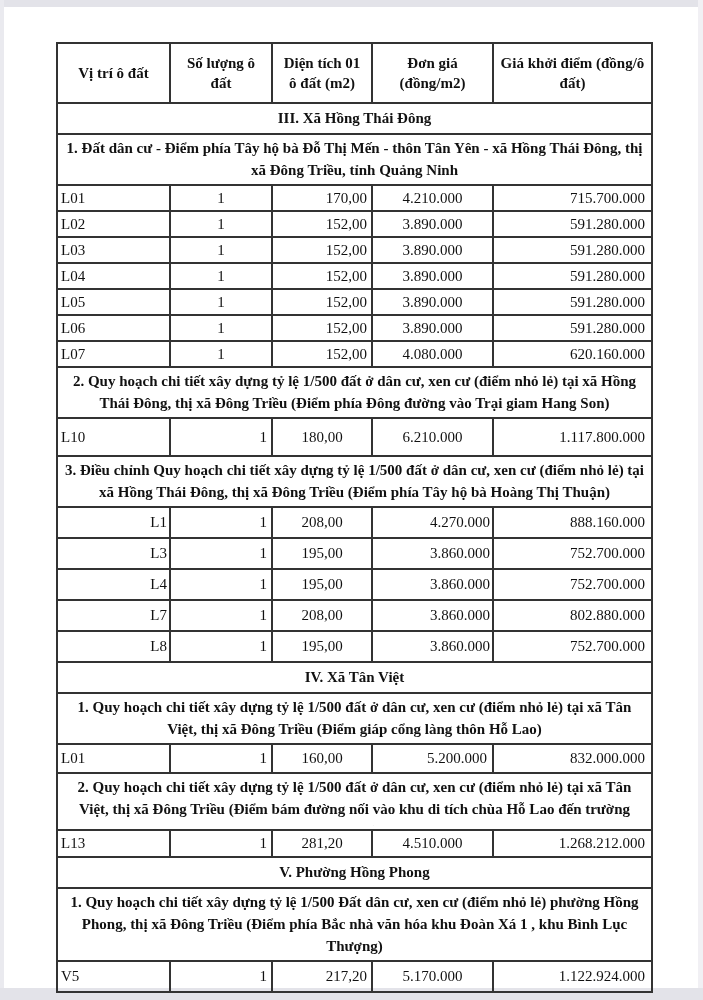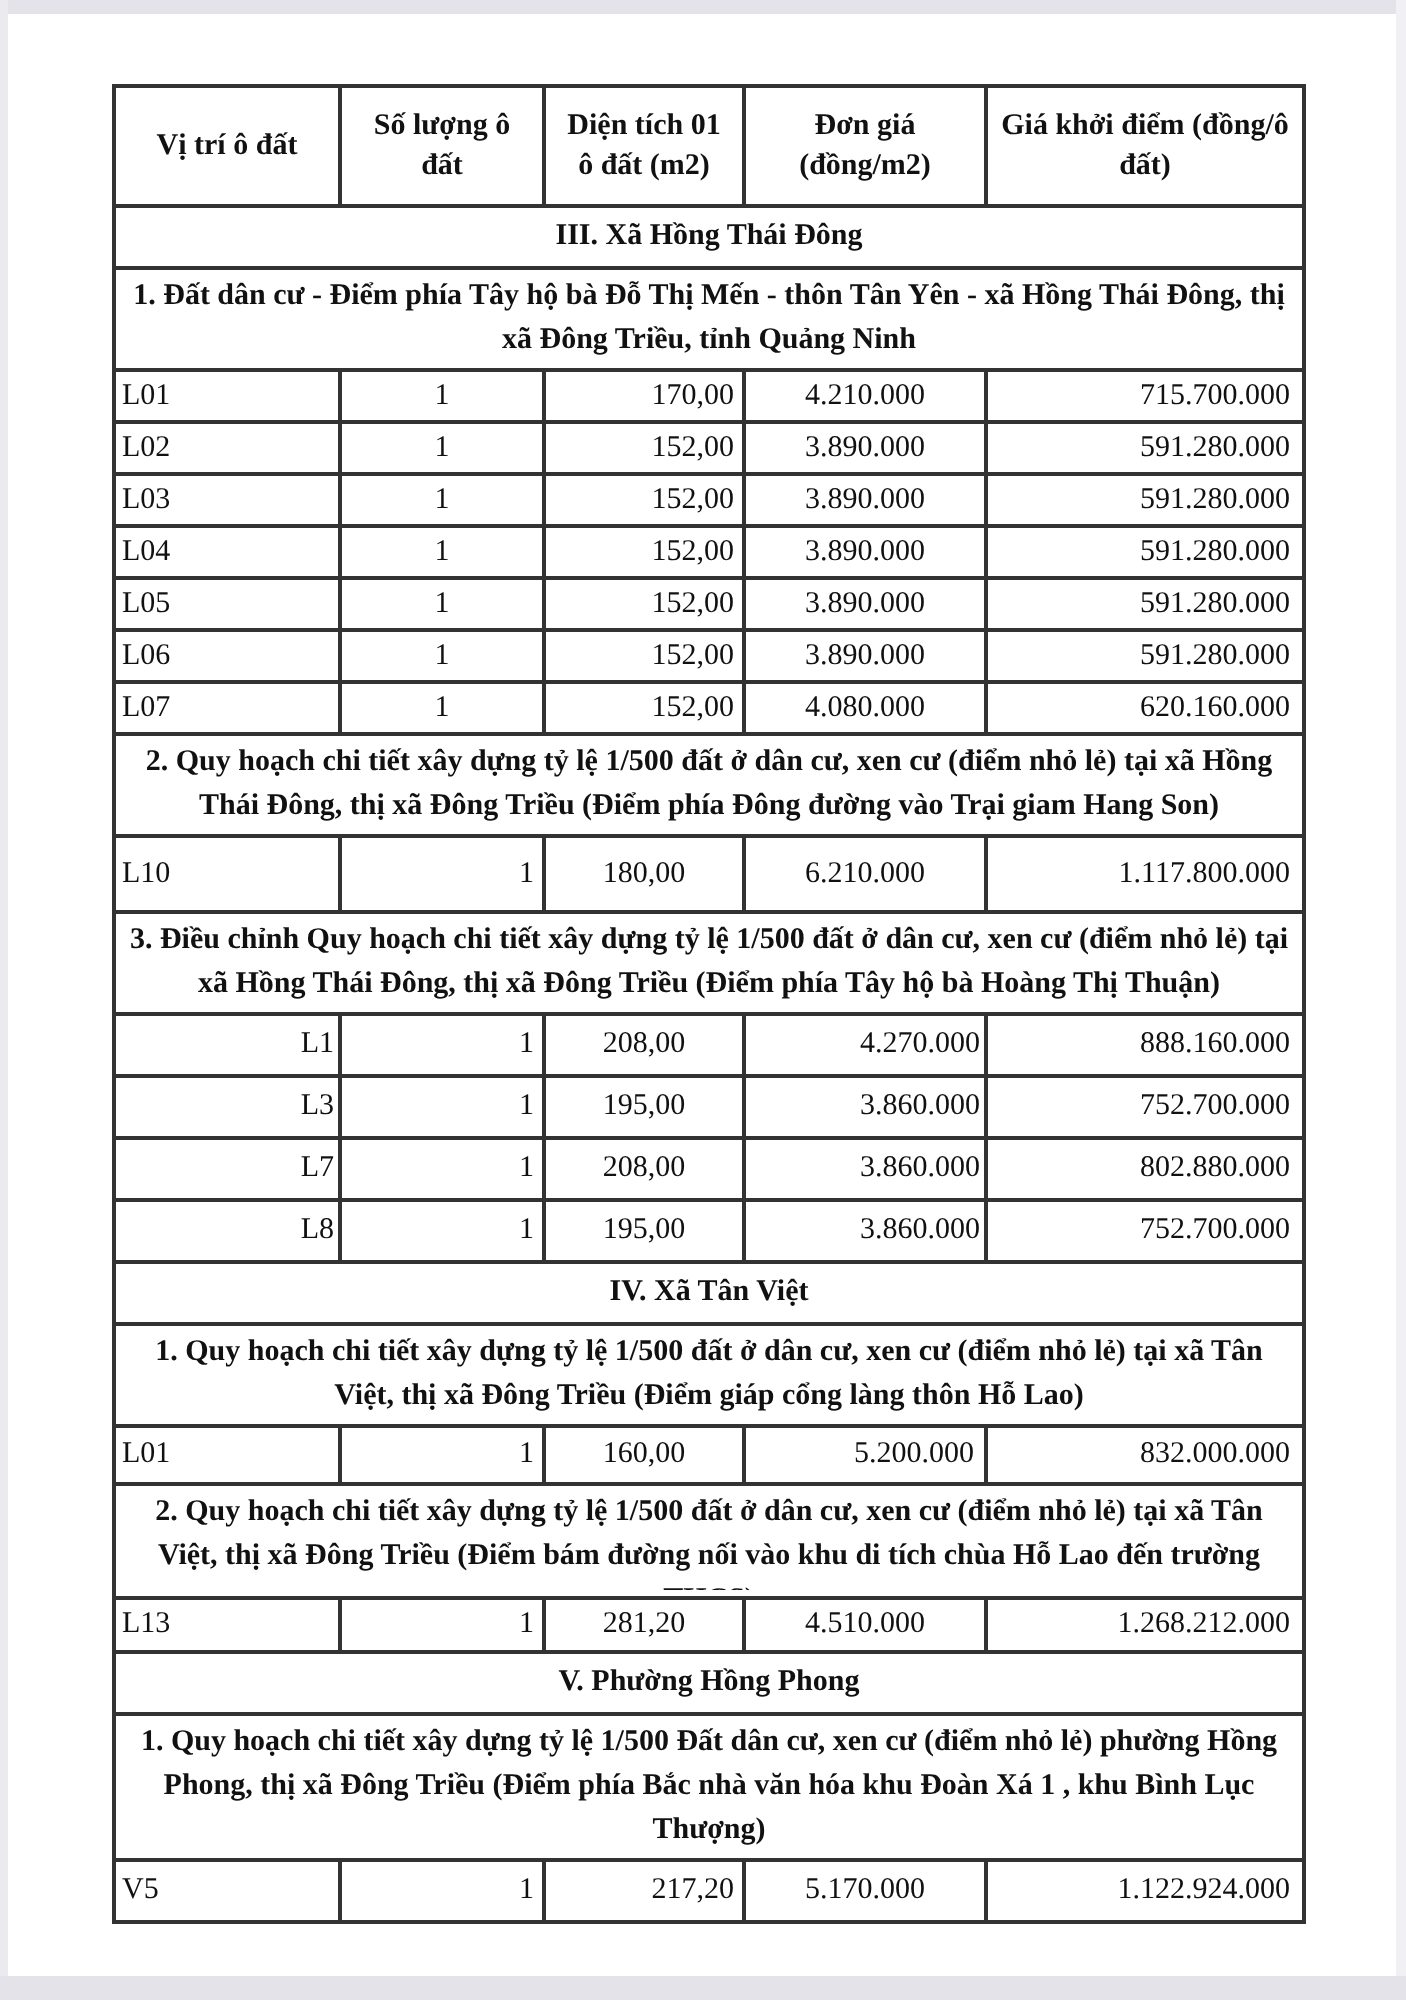--- a/index.html
+++ b/index.html
@@ -186,20 +186,27 @@
           <td class="c4">888.160.000</td>
         </tr>
         <tr class="v-c">
           <td class="c0">L3</td>
           <td class="c1">1</td>
           <td class="c2">195,00</td>
           <td class="c3">3.860.000</td>
           <td class="c4">752.700.000</td>
         </tr>
         <tr class="v-c">
+          <td class="c0">L4</td>
+          <td class="c1">1</td>
+          <td class="c2">195,00</td>
+          <td class="c3">3.860.000</td>
+          <td class="c4">752.700.000</td>
+        </tr>
+        <tr class="v-c">
           <td class="c0">L7</td>
           <td class="c1">1</td>
           <td class="c2">208,00</td>
           <td class="c3">3.860.000</td>
           <td class="c4">802.880.000</td>
         </tr>
         <tr class="v-c">
           <td class="c0">L8</td>
           <td class="c1">1</td>
           <td class="c2">195,00</td>

